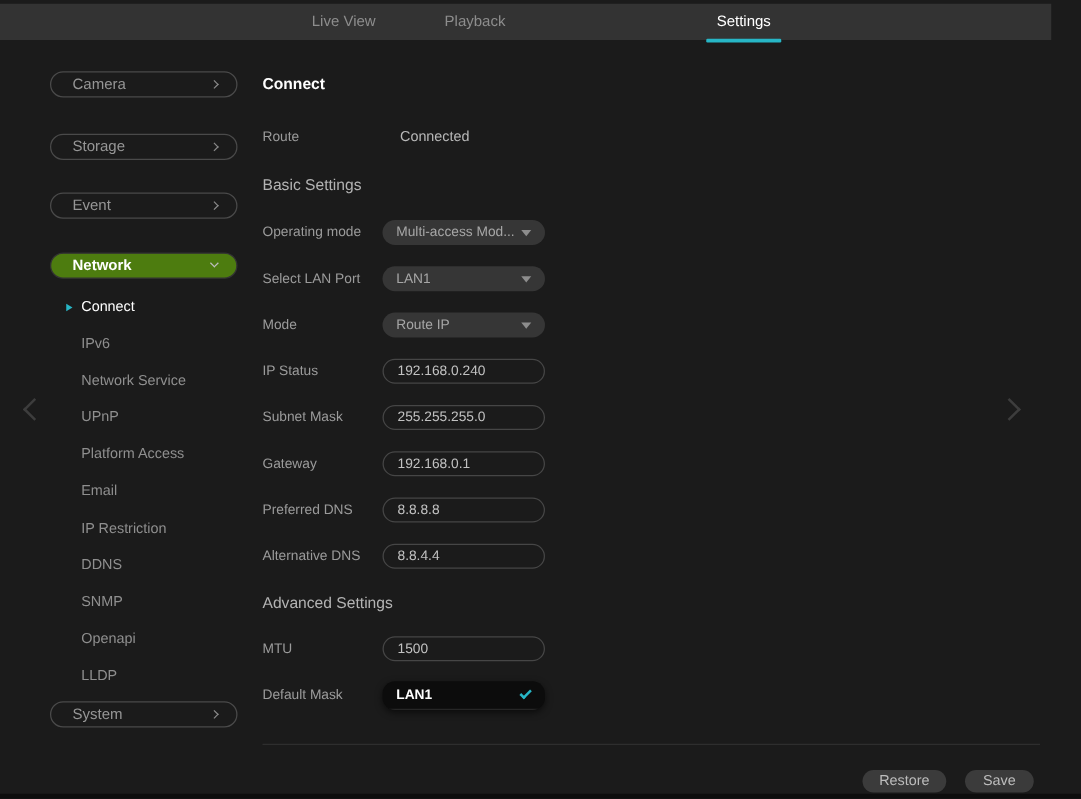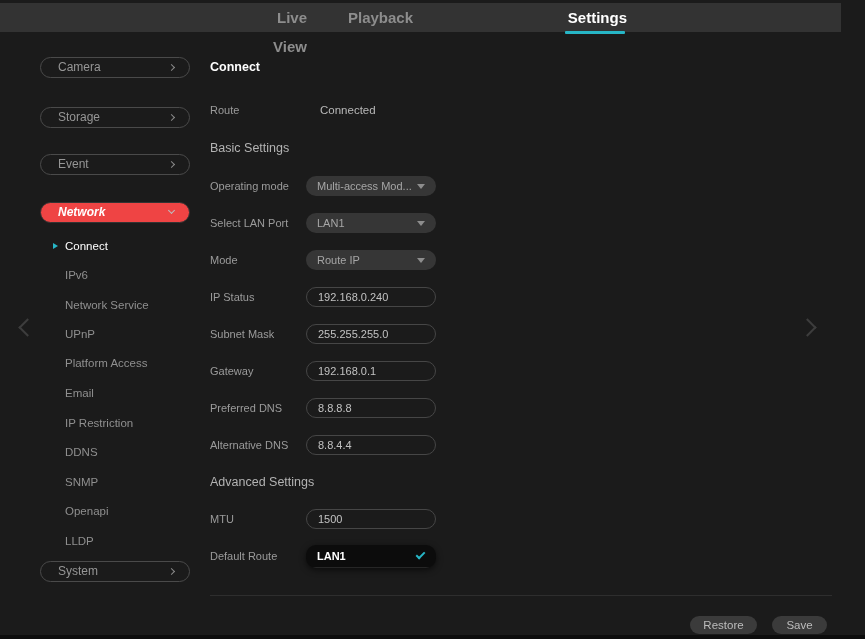--- a/index.html
+++ b/index.html
@@ -13,21 +13,21 @@
     color:#9b9b9b;
   }
 
   
   .navbar {
     position:absolute; left:0; top:3px; width:841px; height:29px;
     background:#333333;
   }
   .nav-tab {
     position:absolute; top:0; height:29px; line-height:29px;
-    text-align:right; font-size:15px; color:#8d8d8d; cursor:pointer;font-weight:bold;
+    text-align:center; font-size:12px; color:#8d8d8d; cursor:pointer;
   }
   .nav-tab.active { color:#ffffff; }
   .nav-tab.active::after {
     content:""; position:absolute; left:2px; right:2px; bottom:-2px; height:3px;
     background:#27b6c6; border-radius:1px;
   }
   .tab-live { left:243px; width:64px; }
   .tab-playback { left:348px; width:64px; }
   .tab-info { left:449px; width:78px; }
   .tab-settings { left:563px; width:64px; }
@@ -36,21 +36,21 @@
   .pill {
     position:absolute; left:40px; width:150px; height:21px;
     border:1px solid #4a4a4a; border-radius:11px;
     font-size:12px; line-height:19px; color:#969696;
     padding-left:17px; cursor:pointer;
   }
   .pill .chev-right, .pill .chev-down {
     position:absolute; right:15px; top:7px;
   }
   .pill.expanded {
-    background:#ef4444; border-color:#333333; color:#ffffff; font-weight:bold;font-style:italic;
+    background:#4d7c0f; border-color:#333333; color:#ffffff; font-weight:bold;
   }
   .chev-right {
     width:5px; height:5px;
     border-top:1.5px solid #8a8a8a; border-right:1.5px solid #8a8a8a;
     transform:rotate(45deg); display:inline-block;
   }
   .chev-down {
     width:5px; height:5px;
     border-top:1.5px solid #bdbdbd; border-right:1.5px solid #bdbdbd;
     transform:rotate(135deg); display:inline-block; top:5px !important;
@@ -226,21 +226,21 @@
 <input class="tinput" style="top: 398px;" value="8.8.8.8">
 
 <div class="flabel" style="top:438px">Alternative DNS</div>
 <input class="tinput" style="top: 435px;" value="8.8.4.4">
 
 <div class="section-hd" style="top:474px">Advanced Settings</div>
 
 <div class="flabel" style="top:512px">MTU</div>
 <input class="tinput" style="top: 509px;" value="1500">
 
-<div class="flabel" style="top:549px">Default Route</div>
+<div class="flabel" style="top:549px">Default Mask</div>
 <div class="open-select">
   <div class="opt selected">
     <span>LAN1</span>
     <span class="check"></span>
   </div>
 </div>
 
 <div class="divider"></div>
 
 <button class="btn btn-restore">Restore</button>

